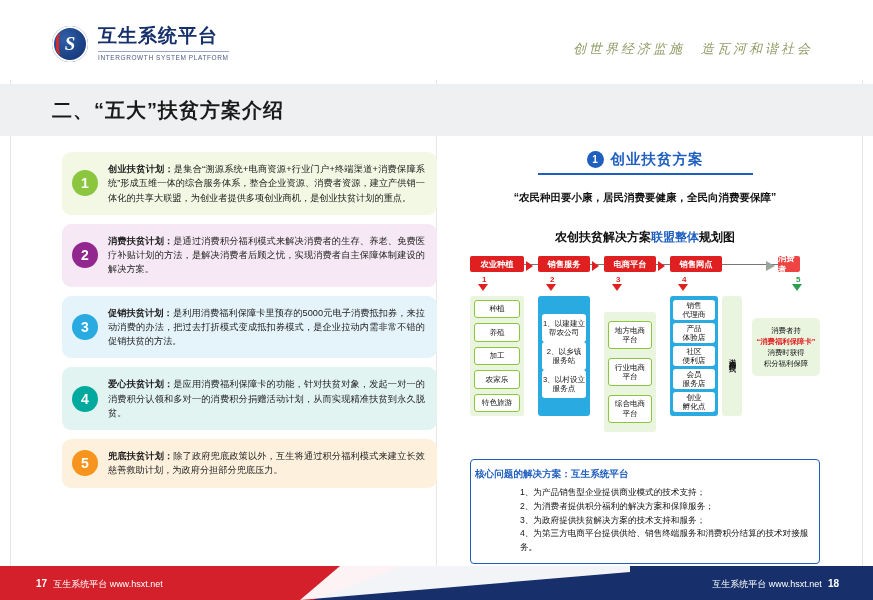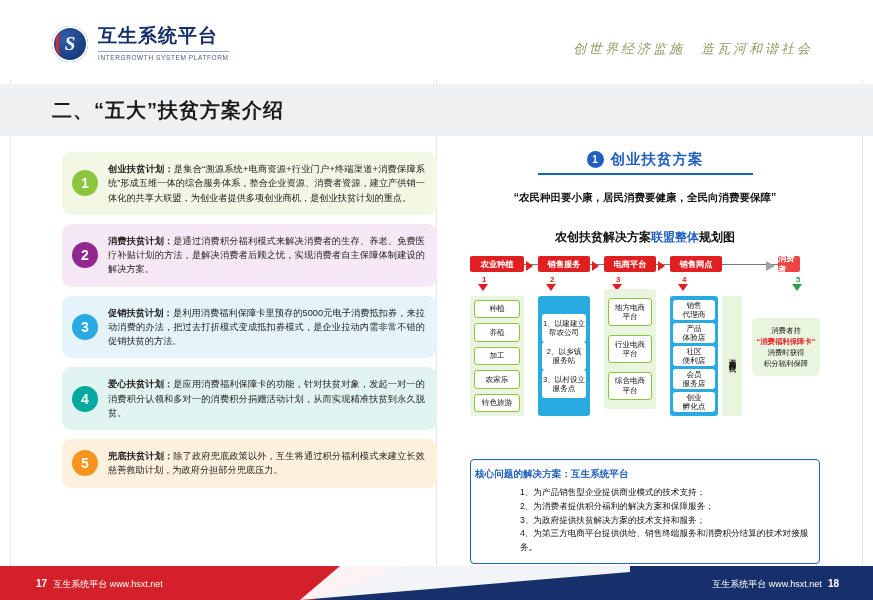--- a/index.html
+++ b/index.html
@@ -243,21 +243,21 @@
 
       <div class="col-body" style="left:68px;top:40px;width:52px;height:120px;background:#29abe2;padding:5px 4px;box-sizing:border-box;display:flex;flex-direction:column;justify-content:center;">
         <div class="cell" style="background:#ffffff;height:28px;white-space:pre-line;">1、以建建立
 帮农公司</div>
         <div class="cell" style="background:#ffffff;height:28px;white-space:pre-line;">2、以乡镇
 服务站</div>
         <div class="cell" style="background:#ffffff;height:28px;white-space:pre-line;">3、以村设立
 服务点</div>
       </div>
 
-      <div class="col-body" style="left:134px;top:33px;width:52px;height:120px;background:#eaf5df;padding:5px 4px;box-sizing:border-box;display:flex;flex-direction:column;justify-content:space-around;">
+      <div class="col-body" style="left:134px;top:56px;width:52px;height:120px;background:#eaf5df;padding:5px 4px;box-sizing:border-box;display:flex;flex-direction:column;justify-content:space-around;">
         <div class="cell" style="background:#ffffff;border:1px solid #8cc63f;height:26px;white-space:pre-line;">地方电商
 平台</div>
         <div class="cell" style="background:#ffffff;border:1px solid #8cc63f;height:26px;white-space:pre-line;">行业电商
 平台</div>
         <div class="cell" style="background:#ffffff;border:1px solid #8cc63f;height:26px;white-space:pre-line;">综合电商
 平台</div>
       </div>
 
       <div class="col-body" style="left:200px;top:40px;width:48px;height:120px;background:#29abe2;padding:4px 3px;box-sizing:border-box;display:flex;flex-direction:column;gap:3px;">
         <div class="cell" style="background:#ffffff;height:20px;white-space:pre-line;">销售

